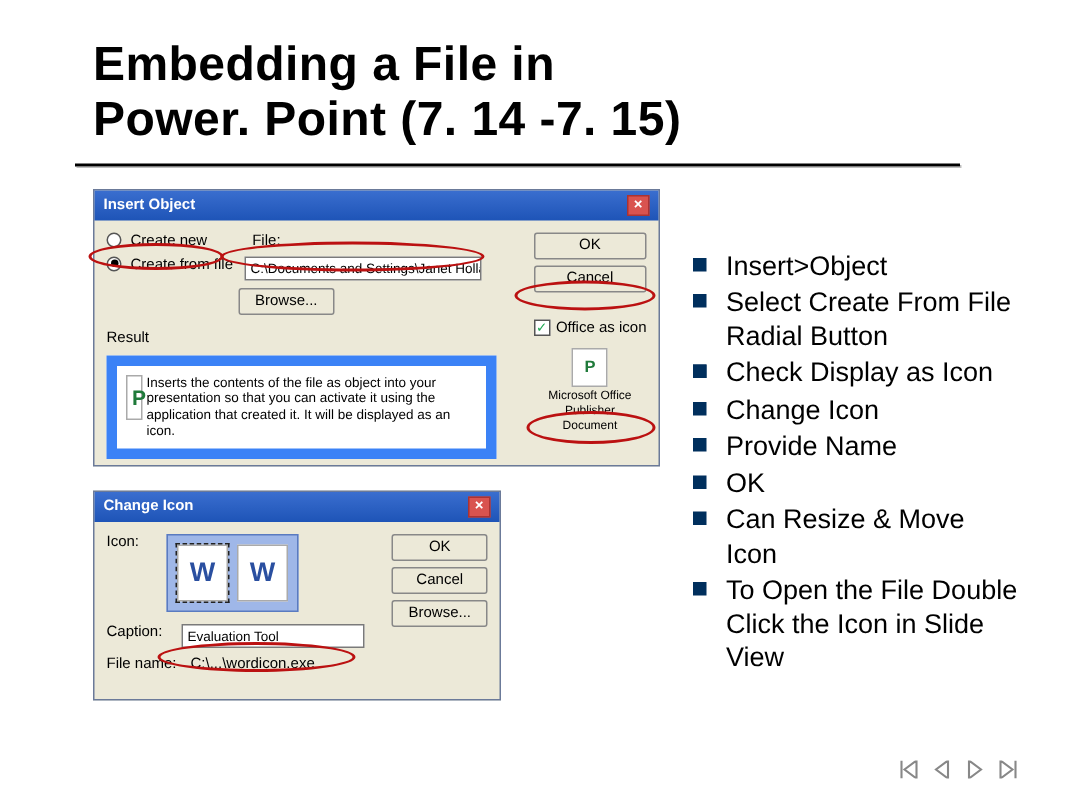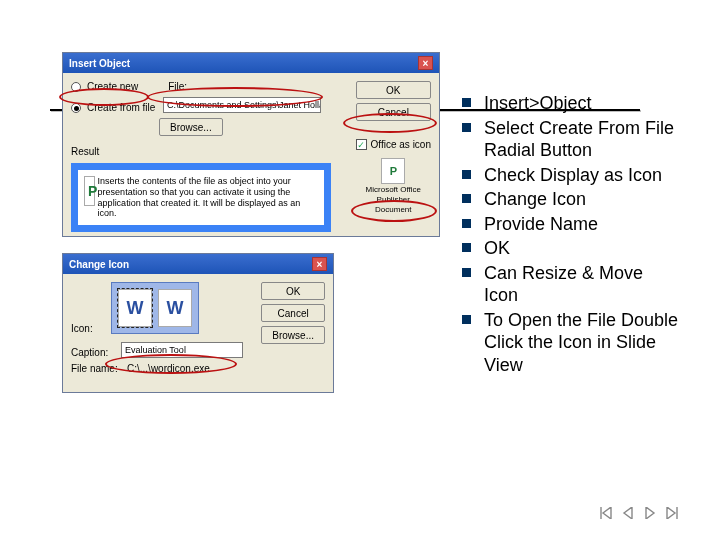--- a/index.html
+++ b/index.html
@@ -14,21 +14,21 @@
   .bullets li { position: relative; padding-left: 24px; margin-bottom: 2px; }
   .sqbullet { position: absolute; left: 2px; top: 6px; width: 9px; height: 9px; background: #002f5d; }
   .nav { position: absolute; right: 40px; bottom: 20px; display: flex; gap: 6px; }
   .nav-btn { width: 16px; height: 14px; display: flex; align-items: center; justify-content: center; color: #7a7a7a; }
 
   
   .dlg { border: 1px solid #6b7a99; background: #ece9d8; font-size: 10px; color: #000; position: relative; margin-bottom: 16px; }
   .dlg-title { background: linear-gradient(#3a6ecf,#1e54b7); color: #fff; padding: 3px 6px; font-weight: bold; display: flex; justify-content: space-between; align-items: center; }
   .dlg-close { width: 15px; height: 14px; background: #d9534f; color: #fff; display: flex; align-items: center; justify-content: center; font-size: 10px; border: 1px solid #a33; }
   .dlg-body { padding: 8px 8px 10px 8px; position: relative; }
-  .row { display: flex; align-items: flex-end; gap: 6px; margin-bottom: 5px; }
+  .row { display: flex; align-items: flex-start; gap: 6px; margin-bottom: 5px; }
   .radio { width: 10px; height: 10px; border: 1px solid #555; border-radius: 50%; background: #fff; display: inline-flex; align-items: center; justify-content: center; }
   .radio.checked::after { content: ""; width: 5px; height: 5px; background: #000; border-radius: 50%; display: block; }
   .lbl { font-size: 10px; }
   .input { background: #fff; border: 1px solid #7a7a7a; height: 16px; padding: 0 3px; font-size: 9px; line-height: 15px; overflow: hidden; white-space: nowrap; }
   .btn { background: #ece9d8; border: 1px solid #888; border-radius: 2px; height: 18px; padding: 0 10px; font-size: 10px; display: inline-flex; align-items: center; justify-content: center; min-width: 60px; }
   .checkbox { width: 11px; height: 11px; border: 1px solid #555; background: #fff; display: inline-flex; align-items: center; justify-content: center; font-size: 9px; color: #2a5; }
   .red-oval { position: absolute; border: 2px solid #b11; border-radius: 50%/50%; pointer-events: none; }
   .result-box { border: 7px solid #3b82f6; background: #fff; padding: 6px; display: flex; gap: 3px; margin-top: 6px; }
   .icon-pub { width: 26px; height: 30px; background: #fff; border: 1px solid #aaa; position: relative; }
   .icon-pub::after { content: "P"; position: absolute; left: 3px; top: 6px; color: #1f7a3a; font-weight: bold; font-size: 14px; }
@@ -38,20 +38,24 @@
   .mini-icon-area { display: flex; flex-direction: column; align-items: center; gap: 2px; margin-top: 2px; }
   .mini-icon { width: 24px; height: 26px; background: #fff; border: 1px solid #aaa; display: flex; align-items: center; justify-content: center; font-size: 11px; color: #1f7a3a; font-weight: bold; }
   .caption { font-size: 8px; text-align: center; line-height: 1; }
   .dlg2-icons { display: flex; gap: 6px; background: #9fb7e8; padding: 6px; border: 1px solid #5a7bc0; }
   .selbox { outline: 1px dashed #222; }
 </style>
 </head>
 <body>
 
 <div class="slide">
+  <h1 class="title">
+    <span>Embedding a File in</span><br>
+    <span>Power. Point (7. 14 -7. 15)</span>
+  </h1>
   <div class="title-underline"></div>
 
   <div class="content">
     <div class="left-col">
 
       <div class="dlg" style="width:378px;height:185px;">
         <div class="dlg-title">
           <span>Insert Object</span>
           <span class="dlg-close">×</span>
         </div>

